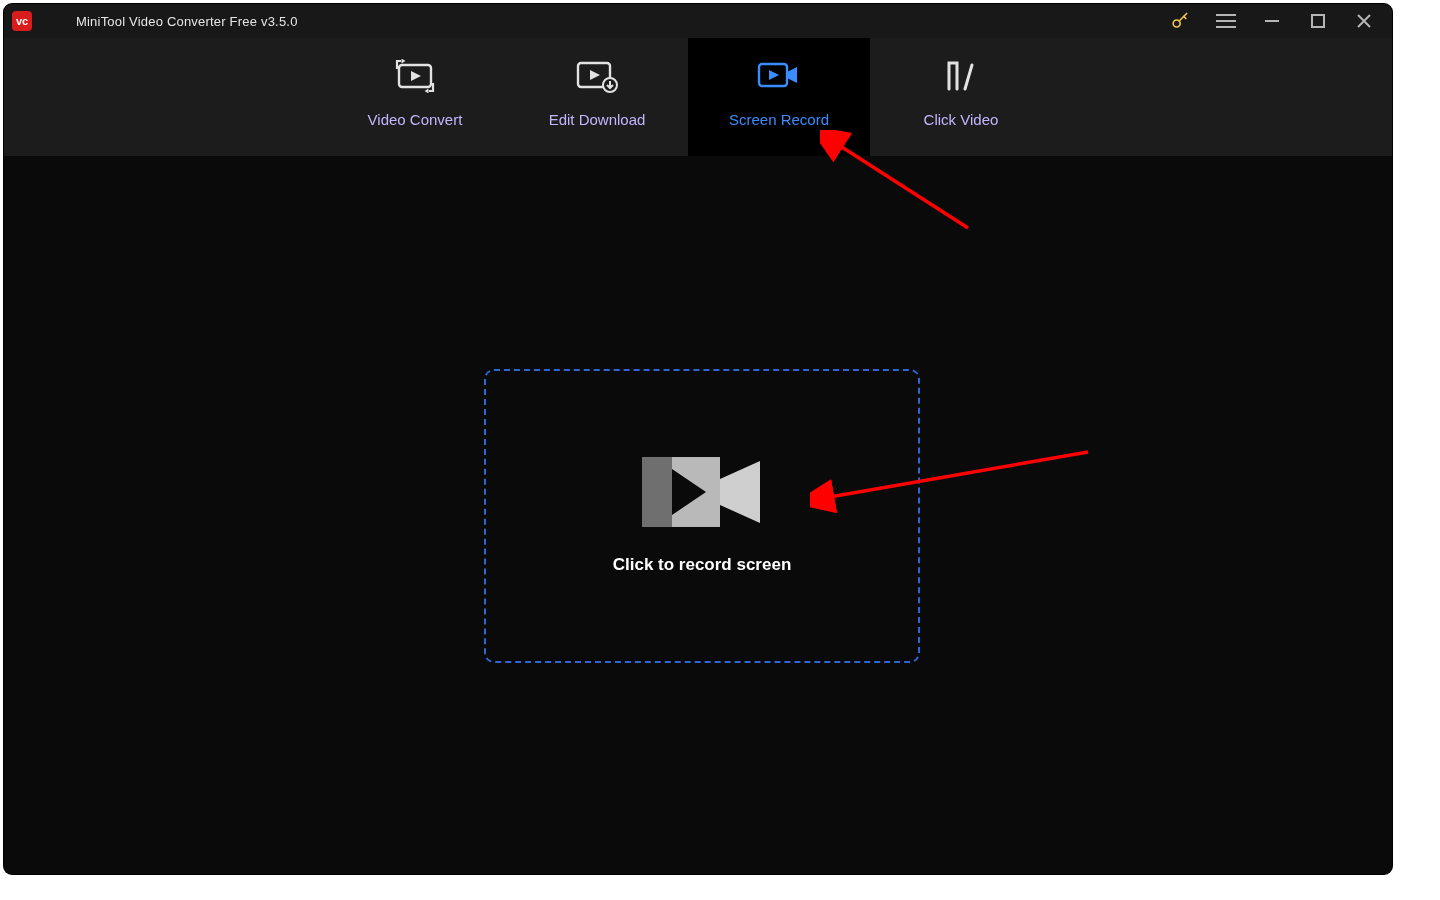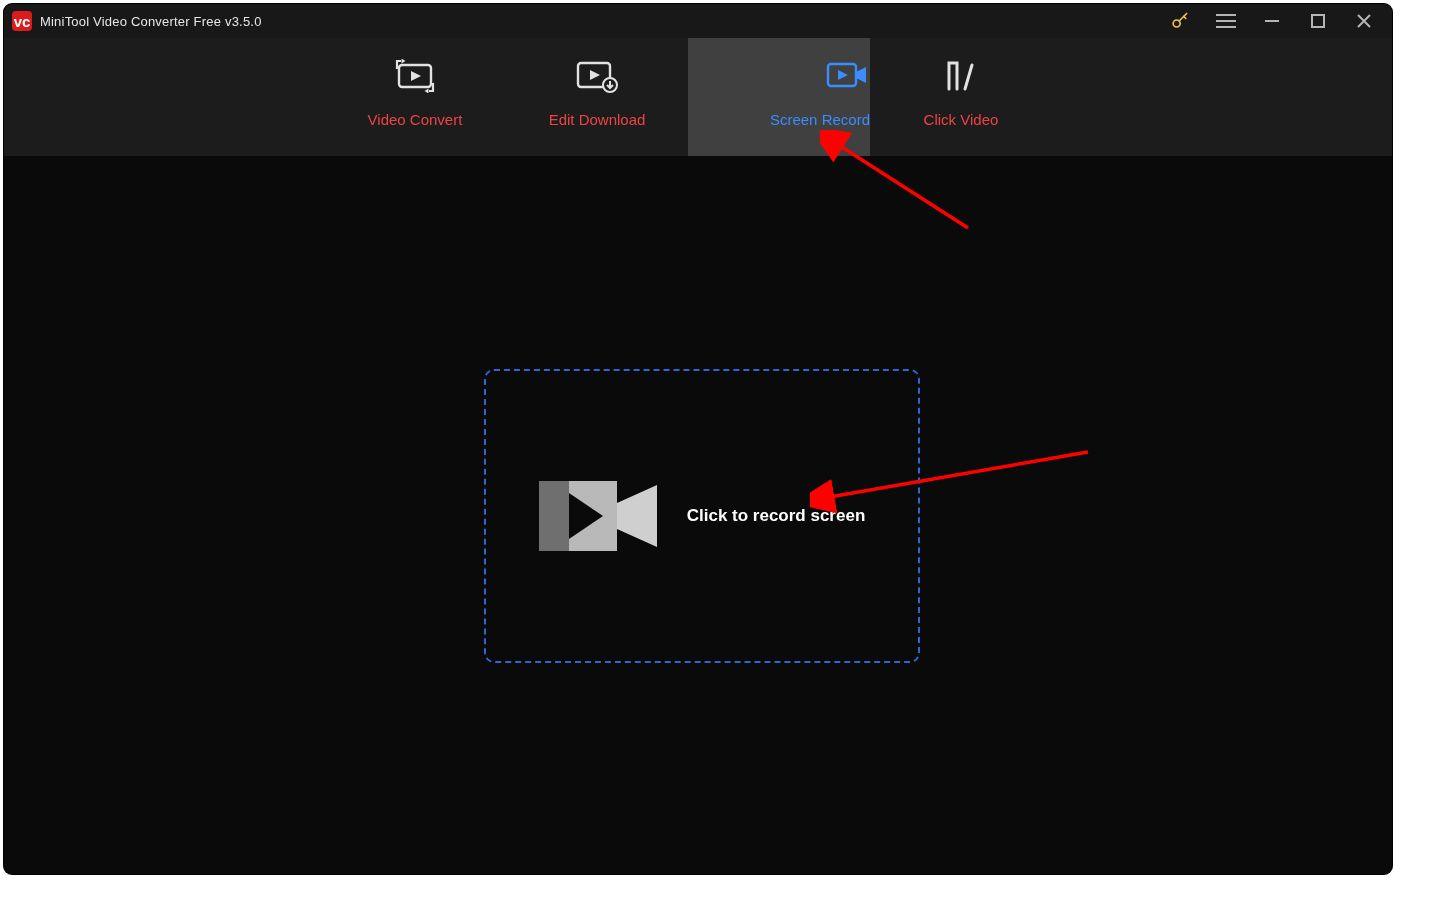--- a/index.html
+++ b/index.html
@@ -32,30 +32,31 @@
     padding: 0 6px 0 8px;
   }
   .app-logo {
     width: 20px;
     height: 20px;
     background: #d91c1c;
     border-radius: 4px;
     display: flex;
     align-items: center;
     justify-content: center;
-    font-size: 15px;
+    font-size: 11px;
     font-weight: 700;
     color: #fff;
     margin-right: 8px;
   }
   .app-title {
     color: #e6e6e6;
     font-size: 13px;
     font-weight: 500;
     letter-spacing: .2px;
+    margin-left: 36px;
   }
   .titlebar-spacer { flex: 1; }
   .titlebar-right { display:flex; align-items:center; gap: 2px; }
   .tb-btn {
     width: 44px;
     height: 34px;
     display:flex;
     align-items:center;
     justify-content:center;
     color: #b5b5b5;
@@ -72,44 +73,45 @@
     padding-left: 320px;
   }
   .tab {
     width: 182px;
     display:flex;
     flex-direction:column;
     align-items:center;
     justify-content:center;
     padding-bottom: 8px;
     gap: 18px;
-    color:#ef4444;
+    color:#c4b5fd;
     font-size:15px;
   }
-  .tab.active { background:#404040; color:#3b8cff;align-items:flex-end; }
+  .tab.active { background:#000000; color:#3b8cff; }
   .tab svg { display:block; }
   .tab .icon-slot { height: 34px; display:flex; align-items:center; justify-content:center; }
 
   
   .main {
     position: absolute;
     left: 0; right: 0;
     top: 152px;
     bottom: 0;
     background:#0a0a0a;
   }
   .drop-area {
     position:absolute;
     left: 480px;
     top: 213px;
     width: 432px;
     height: 290px;
     border: 2px dashed #2e66d6;
     border-radius: 10px;
     display:flex;
+    flex-direction:column;
     align-items:center;
     justify-content:center;
     gap: 28px;
   }
   .drop-area .camera-icon svg { display:block; }
   .drop-caption {
     color:#ffffff;
     font-size:17px;
     font-weight:700;
   }

